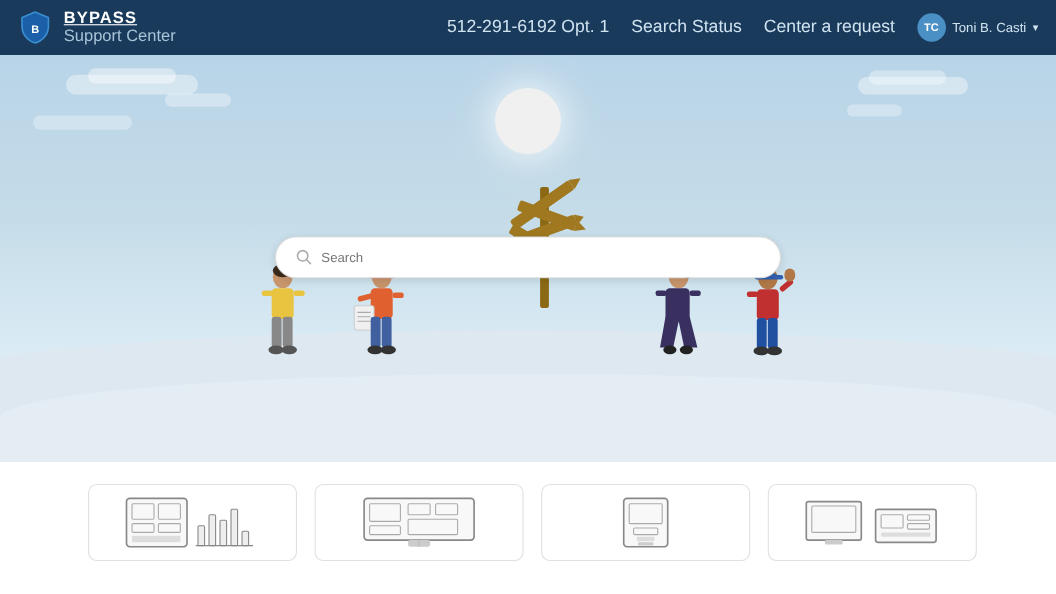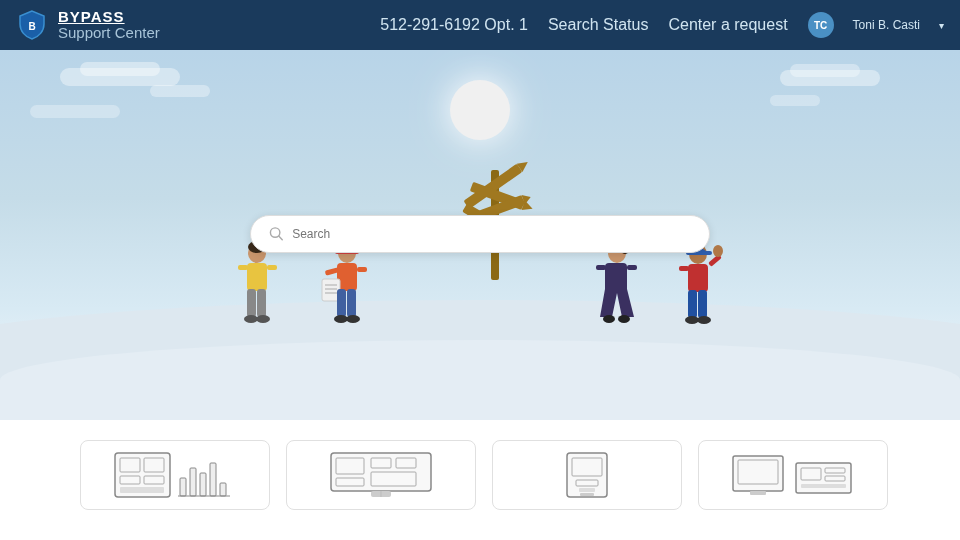--- a/index.html
+++ b/index.html
@@ -46,21 +46,21 @@
     }
     .header-nav a {
       color: #d0e4f0;
       font-size: 16px;
       text-decoration: none;
       cursor: pointer;
     }
     .user-area {
       display: flex;
       align-items: center;
-      gap: 19px;
+      gap: 6px;
       cursor: pointer;
     }
     .user-avatar {
       width: 26px;
       height: 26px;
       border-radius: 50%;
       background: #4a90c4;
       display: flex;
       align-items: center;
       justify-content: center;

